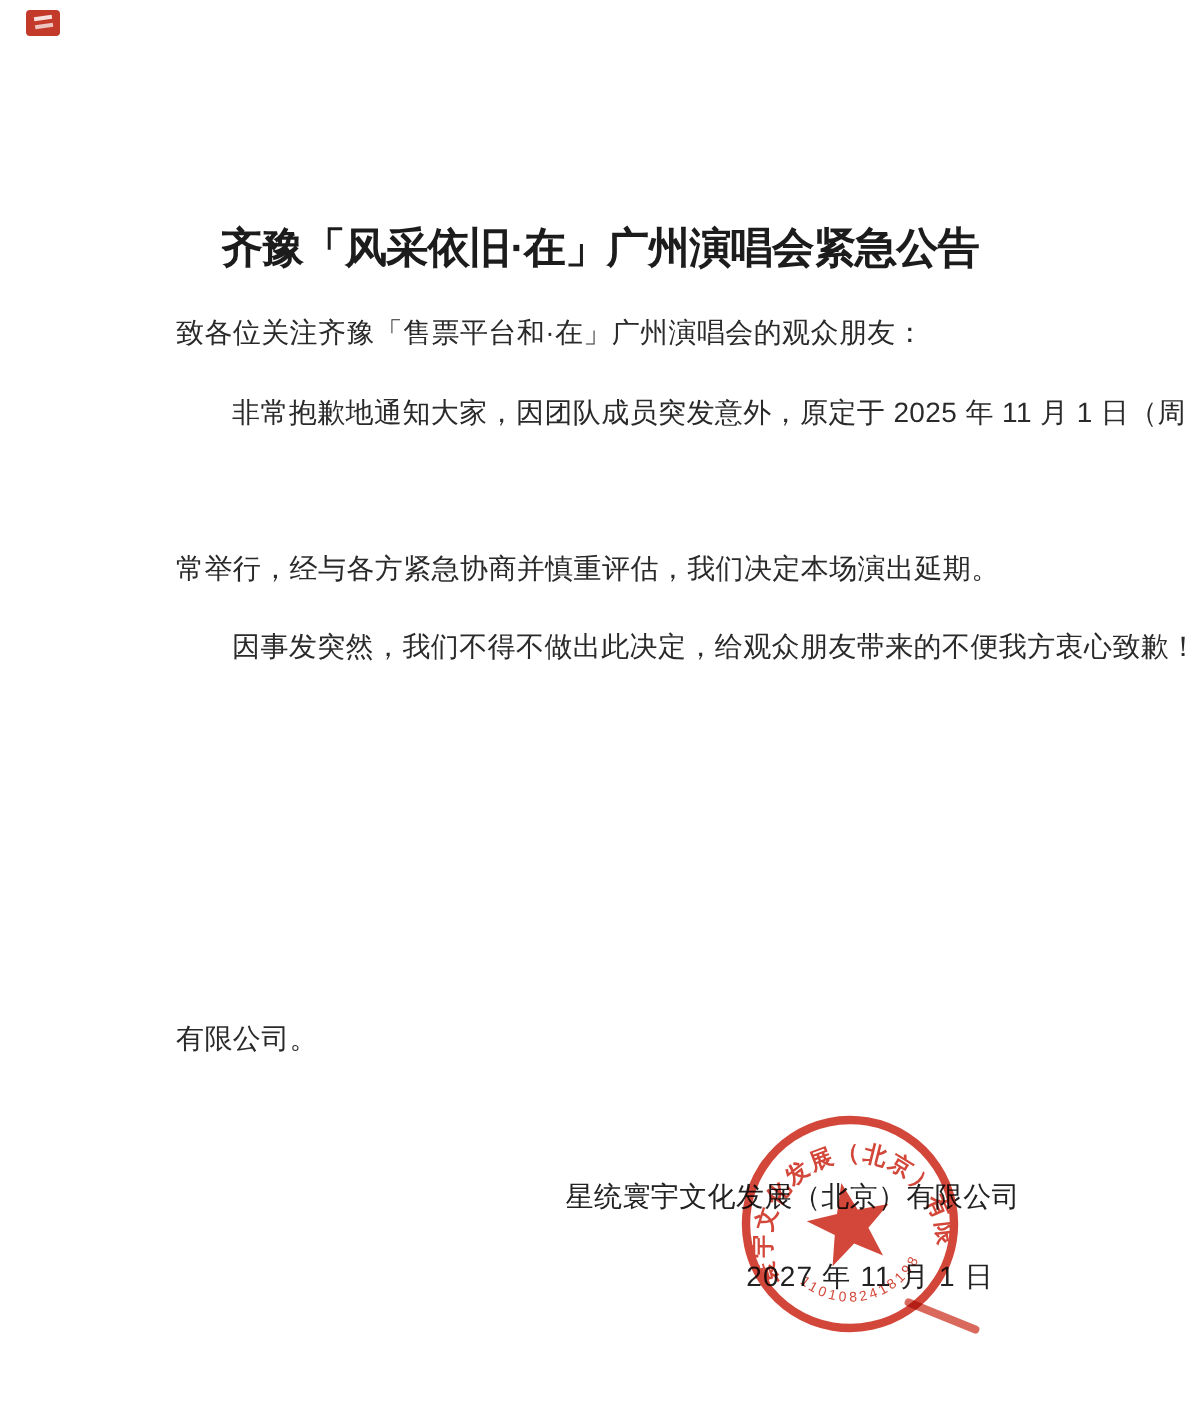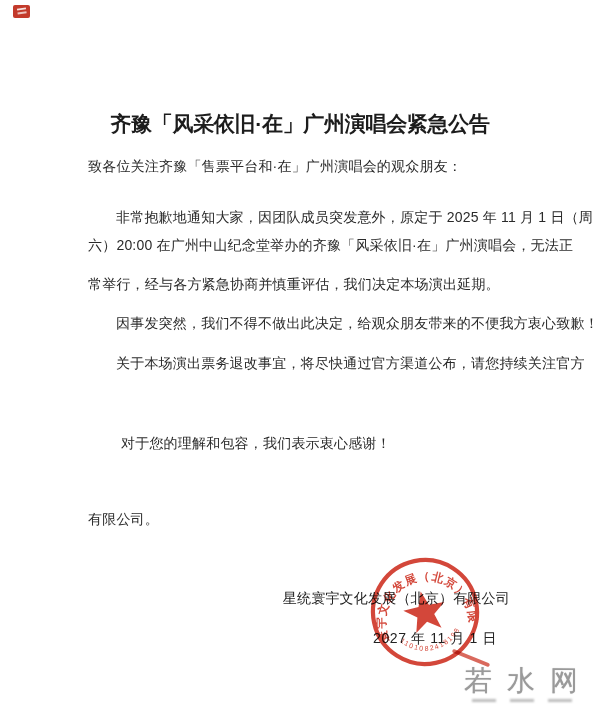--- a/index.html
+++ b/index.html
@@ -50,21 +50,21 @@
     width: 440px;
     font-size: 14px;
     letter-spacing: 0.2px;
     color: #2a2a2a;
     white-space: nowrap;
   }
   .indent { padding-left: 28px; }
   .indent-lg { padding-left: 33px; }
 
   .t-greeting { top: 158px; }
-  .t-p1l1 { top: 209px; }
+  .t-p1l1 { top: 198px; }
   .t-p1l2 { top: 237px; }
   .t-p1l3 { top: 276px; }
   .t-p2   { top: 315px; }
   .t-p3l1 { top: 355px; }
   .t-p3l2 { top: 395px; }
   .t-p4   { top: 435px; }
   .t-close{ top: 511px; }
 
   .company-line {
     position: absolute;
@@ -139,28 +139,25 @@
 
 <div id="canvas">
 
   <div class="mini-logo"></div>
 
   <div class="doc-title">齐豫「风采依旧·在」广州演唱会紧急公告</div>
 
   <div class="line t-greeting">致各位关注齐豫「售票平台和·在」广州演唱会的观众朋友：</div>
 
   <div class="line t-p1l1 indent">非常抱歉地通知大家，因团队成员突发意外，原定于 2025 年 11 月 1 日（周</div>
-  <div class="line t-p1l2">六）20:00 在广州中山纪念堂举办的齐豫「风采依旧·在」广州演唱会，无法正</div>
   <div class="line t-p1l3">常举行，经与各方紧急协商并慎重评估，我们决定本场演出延期。</div>
 
   <div class="line t-p2 indent">因事发突然，我们不得不做出此决定，给观众朋友带来的不便我方衷心致歉！</div>
 
-  <div class="line t-p3l1 indent">关于本场演出票务退改事宜，将尽快通过官方渠道公布，请您持续关注官方</div>
 
-  <div class="line t-p4 indent-lg">对于您的理解和包容，我们表示衷心感谢！</div>
 
   <div class="line t-close">有限公司。</div>
 
   <div class="company-line">星统寰宇文化发展（北京）有限公司</div>
 
   <div class="date-line">2027 年 11 月 1 日</div>
 
   <div class="seal-smudge"></div>
 
   <svg class="seal" viewBox="0 0 116 124">
@@ -171,22 +168,14 @@
       <text font-size="11.5" fill="#d0392b" font-weight="bold" letter-spacing="1.2">
         <textPath href="#sealTopArc" startOffset="50%" text-anchor="middle">星统寰宇文化发展（北京）有限公司</textPath>
       </text>
       <text font-size="7" fill="#d0392b" letter-spacing="1.6">
         <textPath href="#sealBottomArc" startOffset="50%" text-anchor="middle">1101082418198</textPath>
       </text>
       <path fill="#d0392b" transform="translate(58,63)" d="M0,-22 L5.3,-7.3 L20.9,-6.8 L8.6,2.8 L12.9,17.8 L0,9 L-12.9,17.8 L-8.6,2.8 L-20.9,-6.8 L-5.3,-7.3 Z"></path>
     </g>
   </svg>
 
-  <div class="watermark">
-    <div class="watermark-text">若水网</div>
-    <div class="watermark-sub">
-      <span></span>
-        <span></span>
-        <span></span>
-    </div>
-  </div>
 
 </div>
 
 </body></html>

